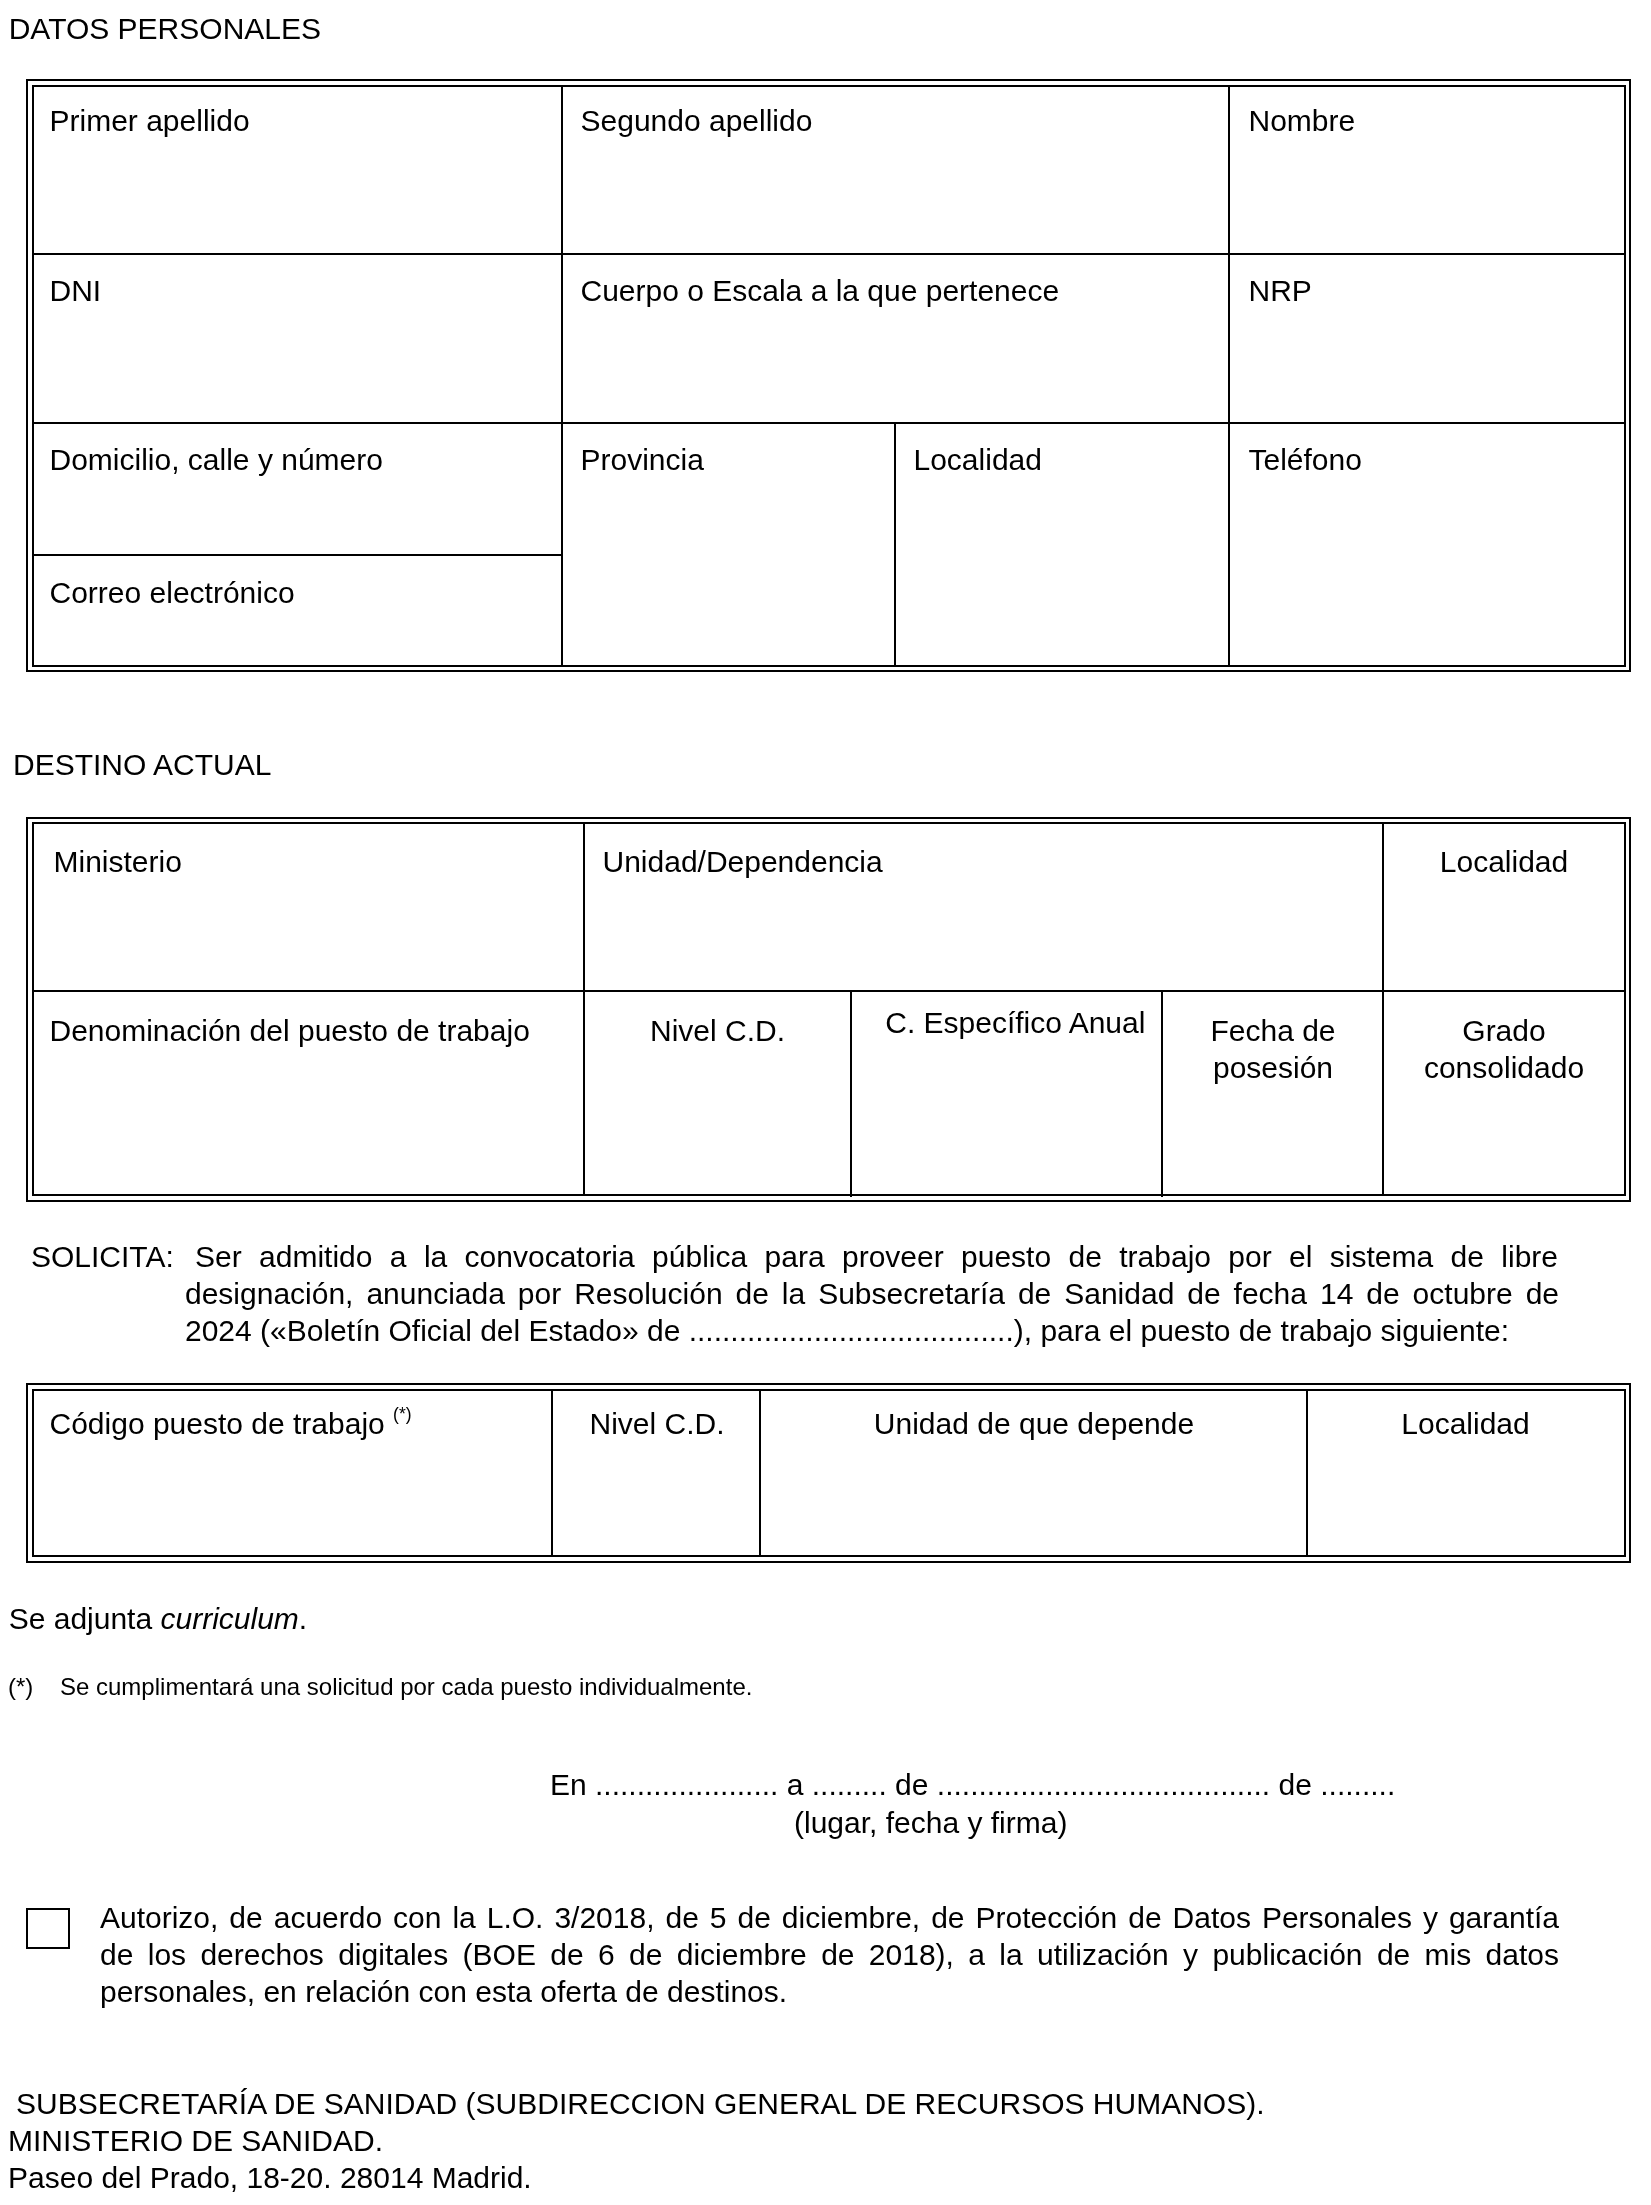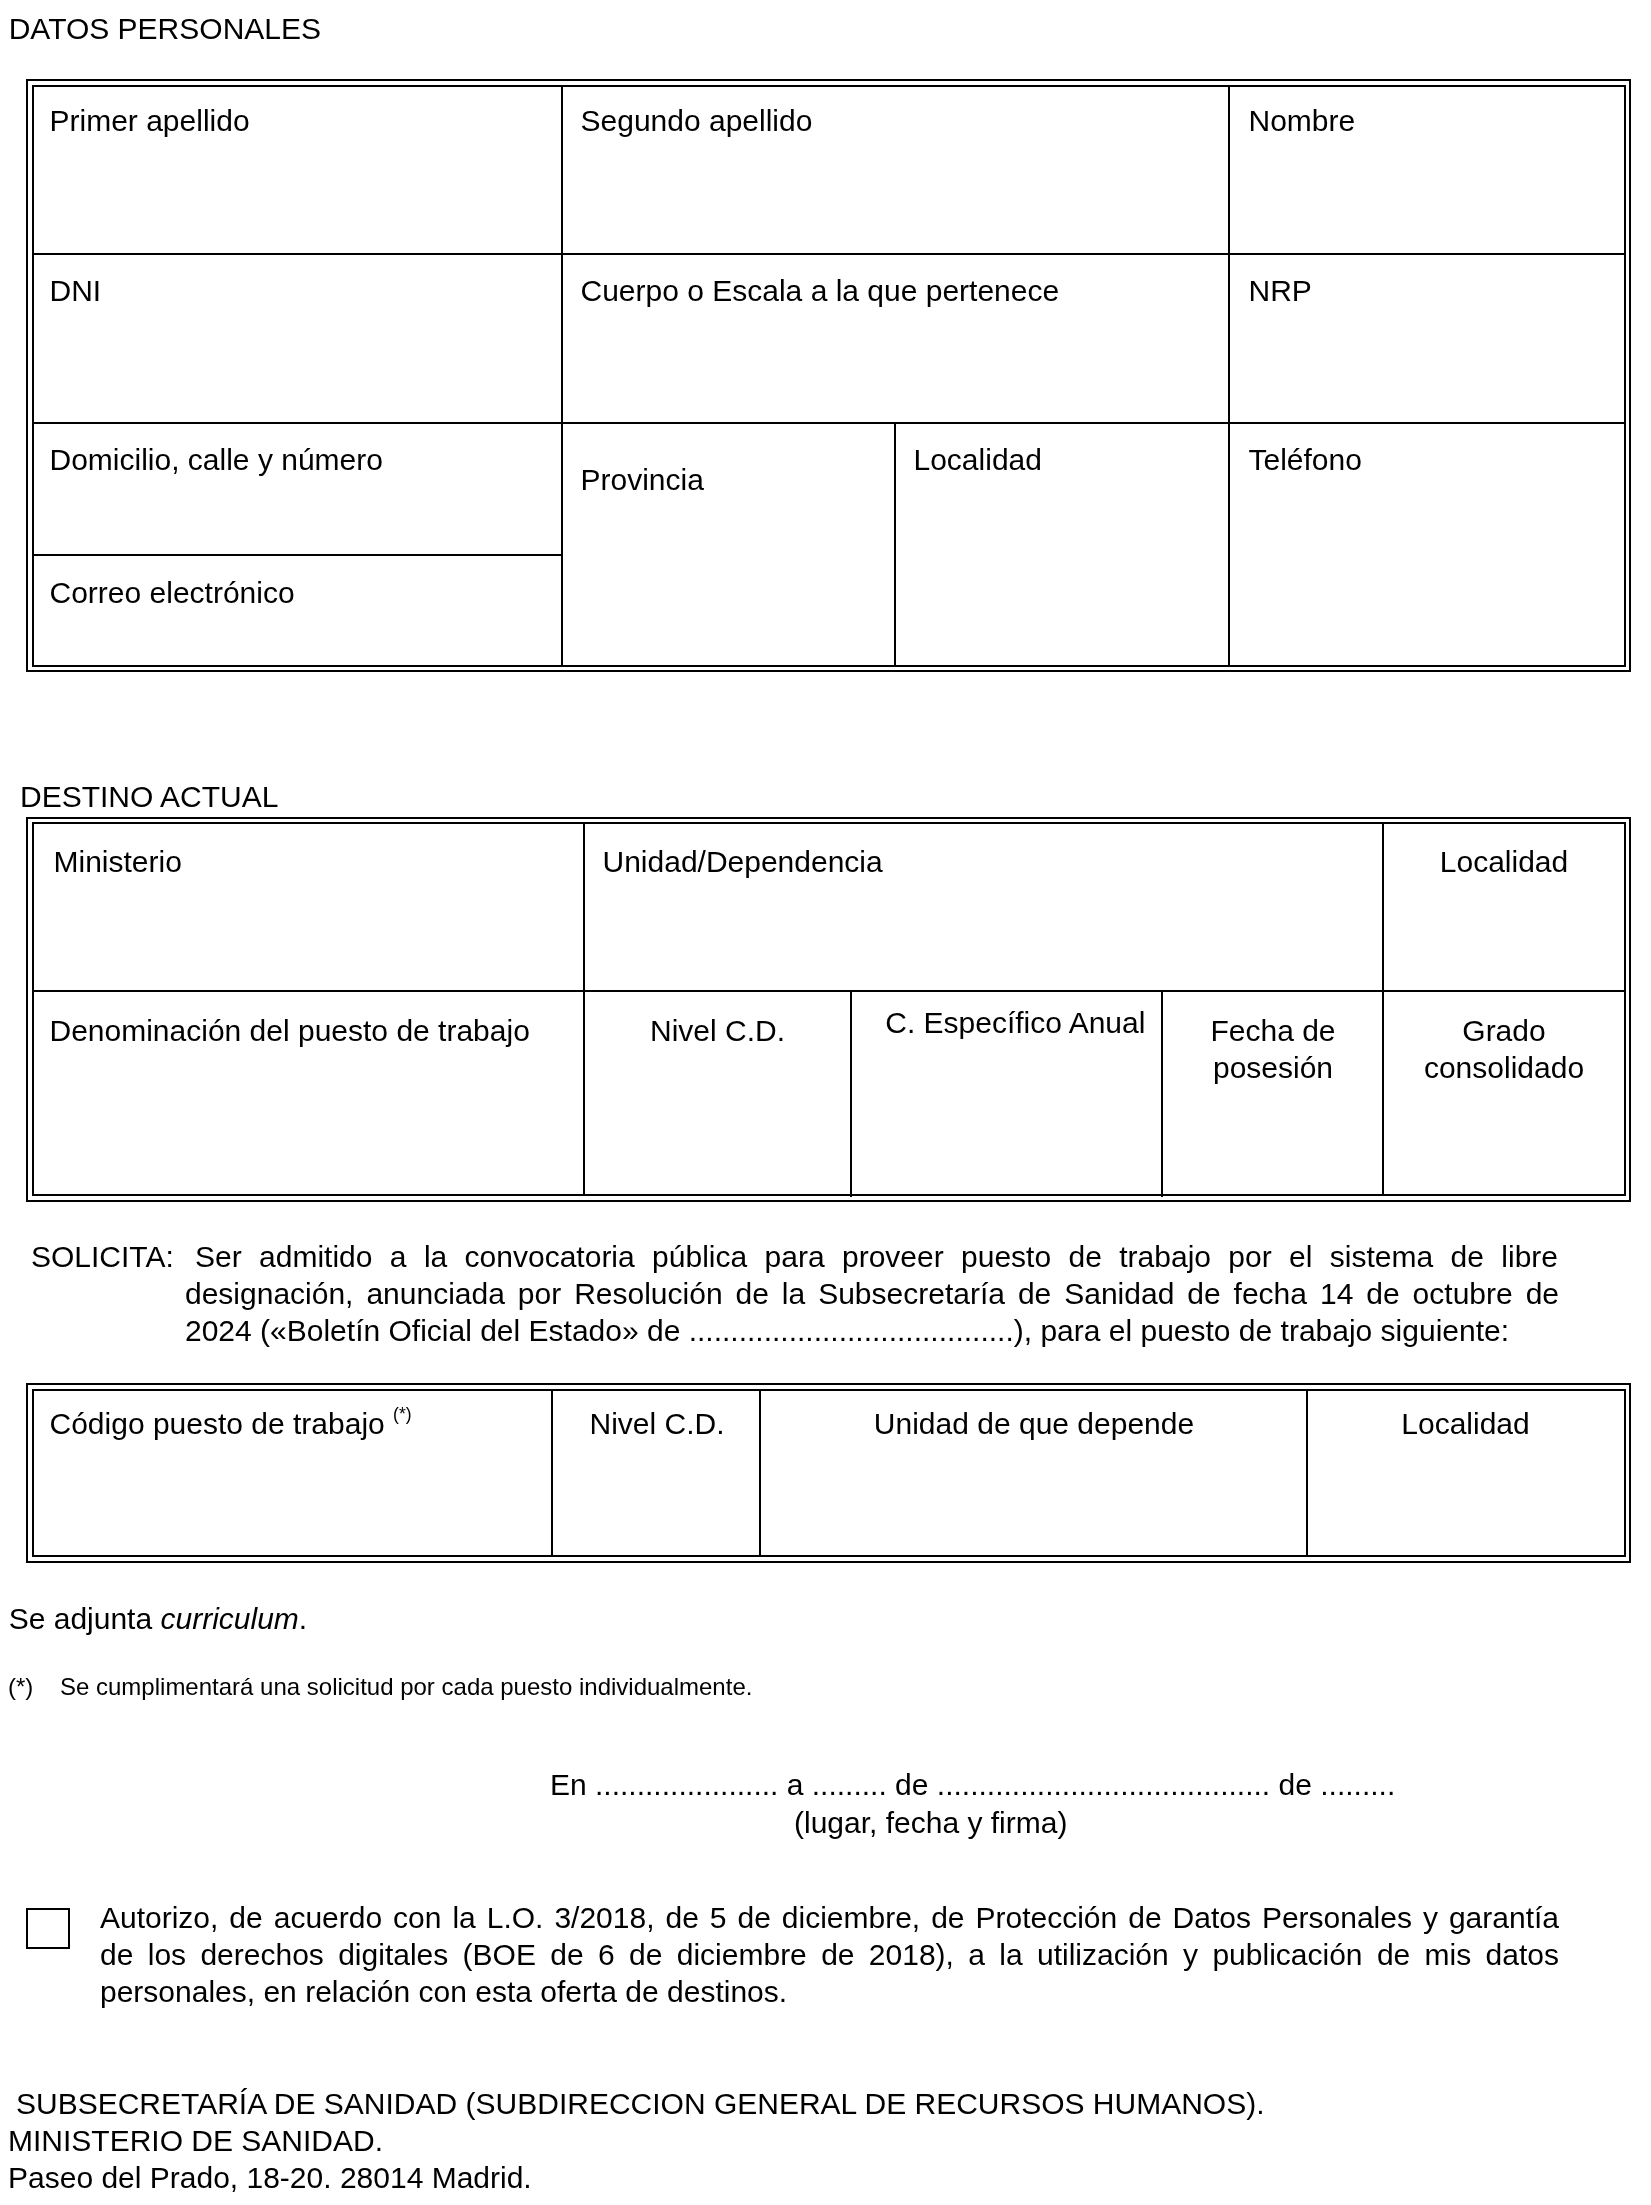--- a/index.html
+++ b/index.html
@@ -64,35 +64,35 @@
   <div class="cell" style="left:563px; top:272px; width:665px; height:150px;">
     <span class="cell-label">Cuerpo o Escala a la que pertenece</span>
   </div>
   <div class="cell" style="left:1231px; top:272px; width:392px; height:150px;">
     <span class="cell-label">NRP</span>
   </div>
 
   <div class="cell" style="left:32px; top:441px; width:529px; height:114px;">
     <span class="cell-label">Domicilio, calle y número</span>
   </div>
-  <div class="cell" style="left:563px; top:441px; width:330px; height:226px;margin-top:20px;">
+  <div class="cell" style="left:563px; top:441px; width:330px; height:226px;">
     <span class="cell-label">Provincia</span>
   </div>
   <div class="cell" style="left:896px; top:441px; width:332px; height:226px;">
     <span class="cell-label">Localidad</span>
   </div>
   <div class="cell" style="left:1231px; top:441px; width:392px; height:226px;">
     <span class="cell-label">Teléfono</span>
   </div>
   <div class="cell" style="left:32px; top:574px; width:427px; height:94px;">
     <span class="cell-label">Correo electrónico</span>
   </div>
 </div>
 
-<div class="section-title" style="left:20px; top:746px;margin-top:32px;">DESTINO ACTUAL</div>
+<div class="section-title" style="left:13px; top:746px;">DESTINO ACTUAL</div>
 
 <div>
   <div class="tbl-outer" style="left:26px; top:817px; width:1605px; height:385px;"></div>
   <div class="tbl-inner" style="left:32px; top:822px; width:1594px; height:374px;"></div>
   <div class="hline" style="left:32px; top:990px; width:1594px;"></div>
   <div class="vline" style="left:583px; top:822px; height:374px;"></div>
   <div class="vline" style="left:1382px; top:822px; height:374px;"></div>
   <div class="vline" style="left:850px; top:990px; height:207px;"></div>
   <div class="vline" style="left:1161px; top:990px; height:207px;"></div>
 

